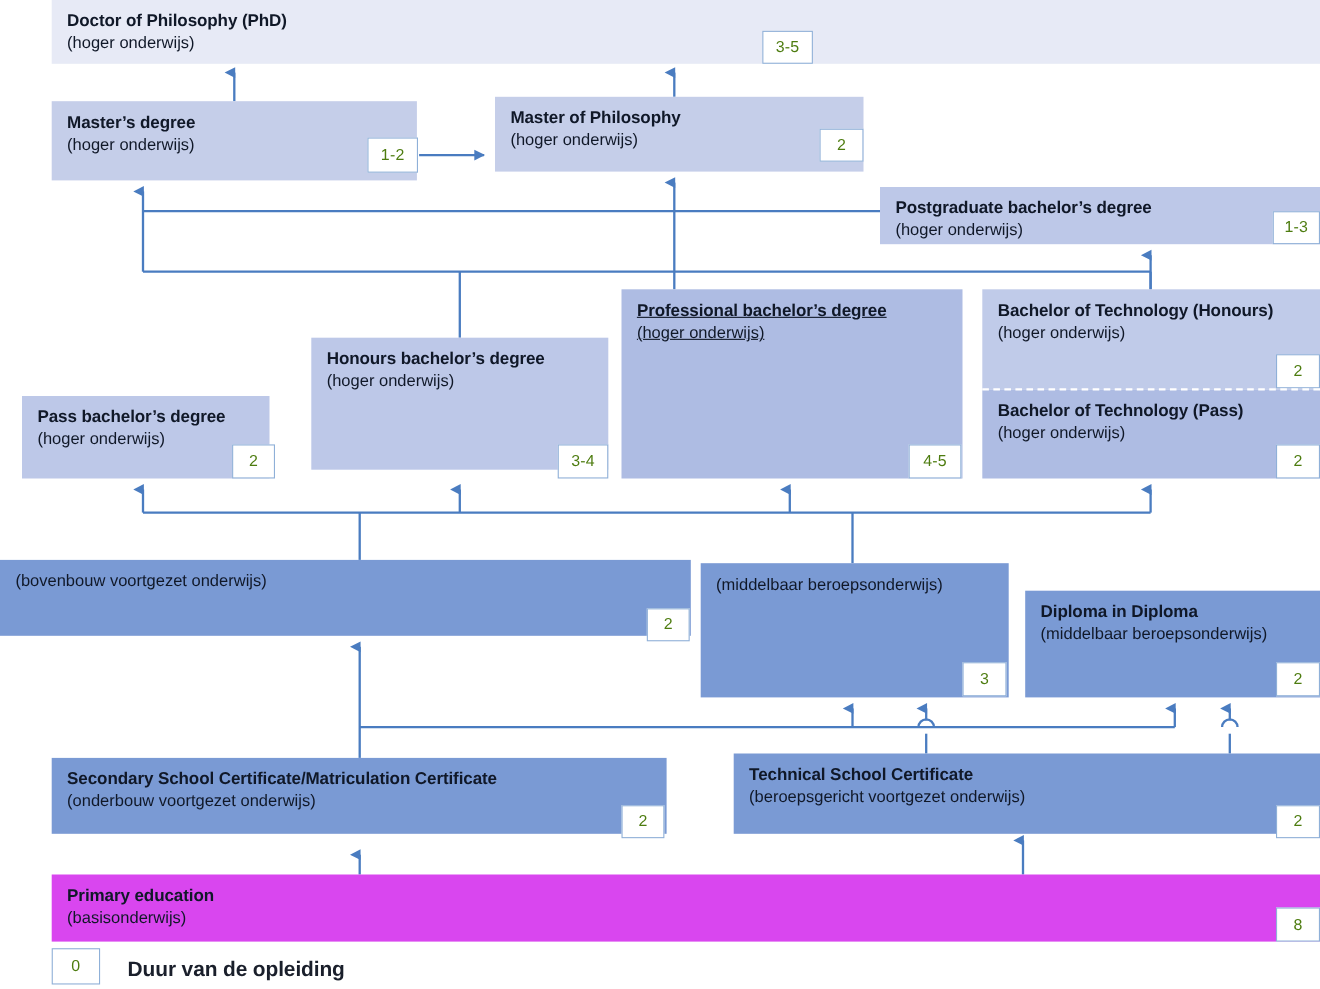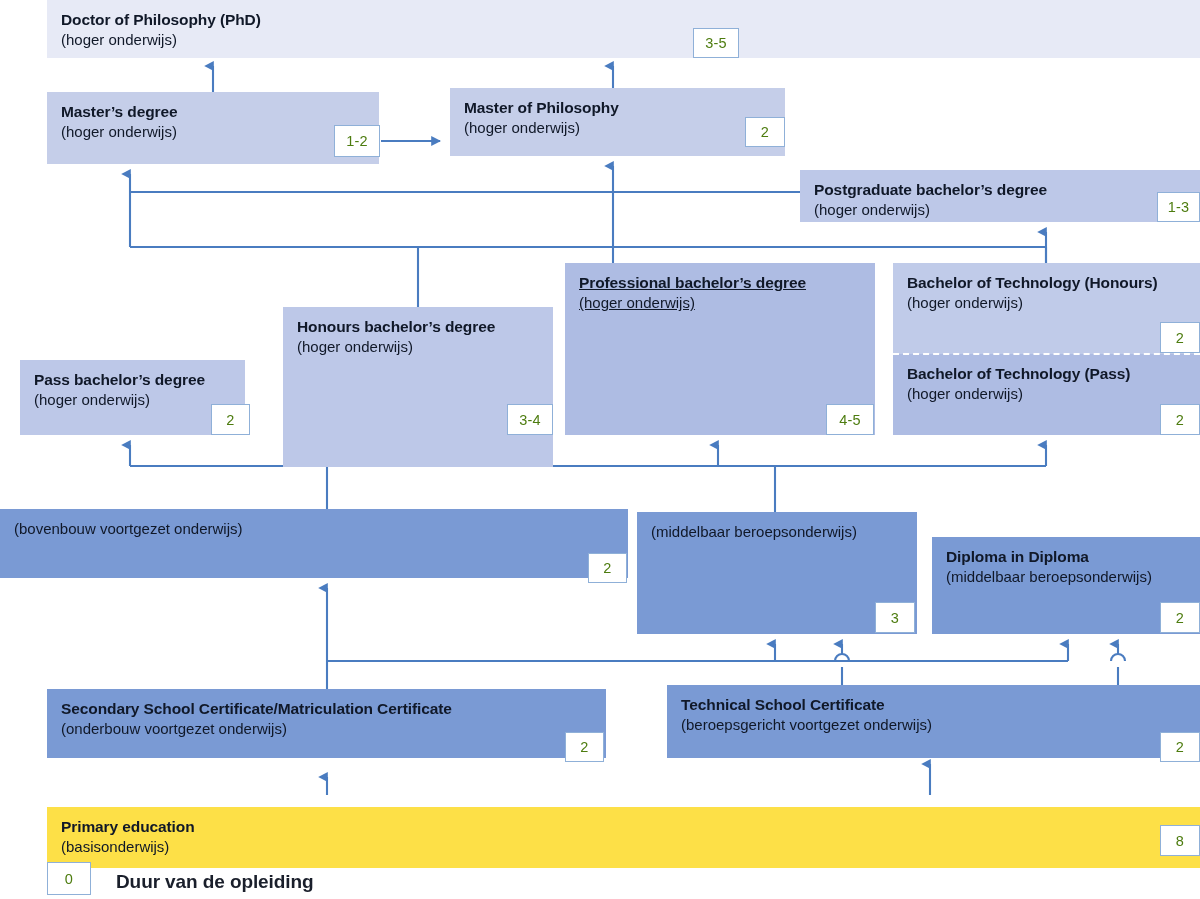--- a/index.html
+++ b/index.html
@@ -31,21 +31,21 @@
     font-weight:normal;
     font-size:15px;
     line-height:1.34;
     margin:0;
   }
   .t-phd   {background:#e7eaf6;}
   .t-l1    {background:#c5cee9;}
   .t-l2    {background:#bdc8e8;}
   .t-l3    {background:#aebce3;text-decoration:underline;}
   .t-l4    {background:#7a9ad4;}
-  .t-l5    {background:#fde047;margin-top:12px;}
+  .t-l5    {background:#d946ef;}
   .t-botech-top{background:#c0cbe9;}
   .t-botech-bot{background:#aebce3;}
 
   .badge{
     position:absolute;
     box-sizing:border-box;
     background:#ffffff;
     border:1.3px solid #8fb0d8;
     color:#4d7c0f;
     font-size:14.5px;
@@ -170,21 +170,21 @@
       <div class="box t-botech-top" style="left: 893px; top: 263px; width: 307px; height: 91px;">
         <div class="title">Bachelor of Technology (Honours)</div>
         <div class="sub">(hoger onderwijs)</div>
       </div>
       <div class="badge" style="left: 1160px; top: 322px; width: 40px; height: 31px;">2</div>
       <div class="box t-botech-bot" style="left: 893px; top: 354px; width: 307px; height: 81px;">
         <div class="title">Bachelor of Technology (Pass)</div>
         <div class="sub">(hoger onderwijs)</div>
       </div>
       <div class="badge" style="left: 1160px; top: 404px; width: 40px; height: 31px;">2</div>
-      <div class="box t-l2" style="left: 283px; top: 307px; width: 270px; height: 160px;">
+      <div class="box t-l2" style="left: 283px; top: 307px; width: 270px; height: 120px;">
         <div class="title">Honours bachelor’s degree</div>
         <div class="sub">(hoger onderwijs)</div>
       </div>
       <div class="badge" style="left: 507px; top: 404px; width: 46px; height: 31px;">3-4</div>
       <div class="box t-l2" style="left: 20px; top: 360px; width: 225px; height: 75px;">
         <div class="title">Pass bachelor’s degree</div>
         <div class="sub">(hoger onderwijs)</div>
       </div>
       <div class="badge" style="left: 211px; top: 404px; width: 39px; height: 31px;">2</div>
       <div class="box t-l4" style="left: 0px; top: 509px; width: 628px; height: 69px;">

